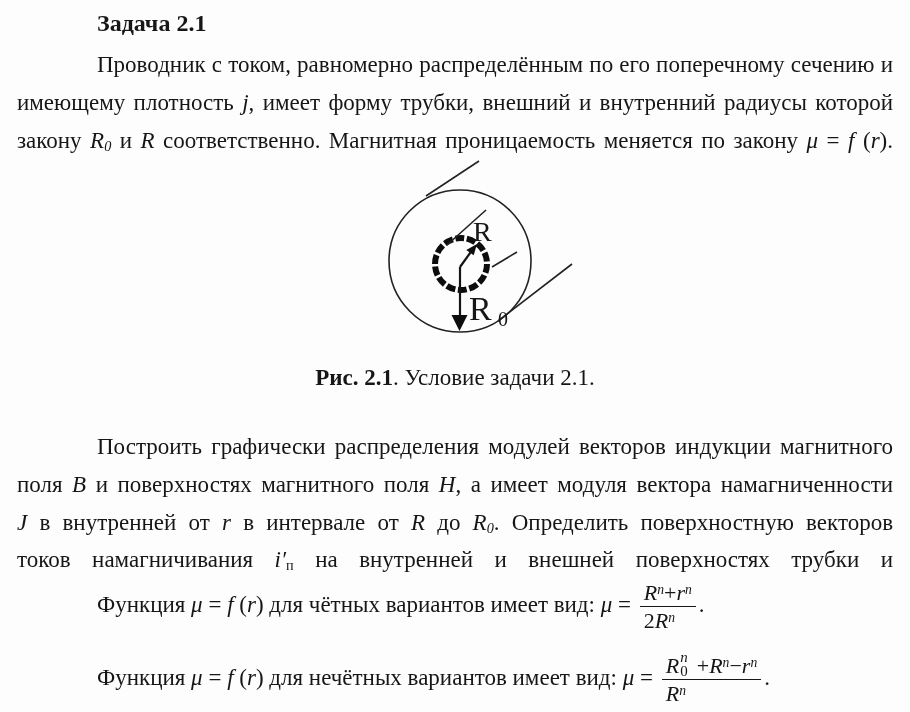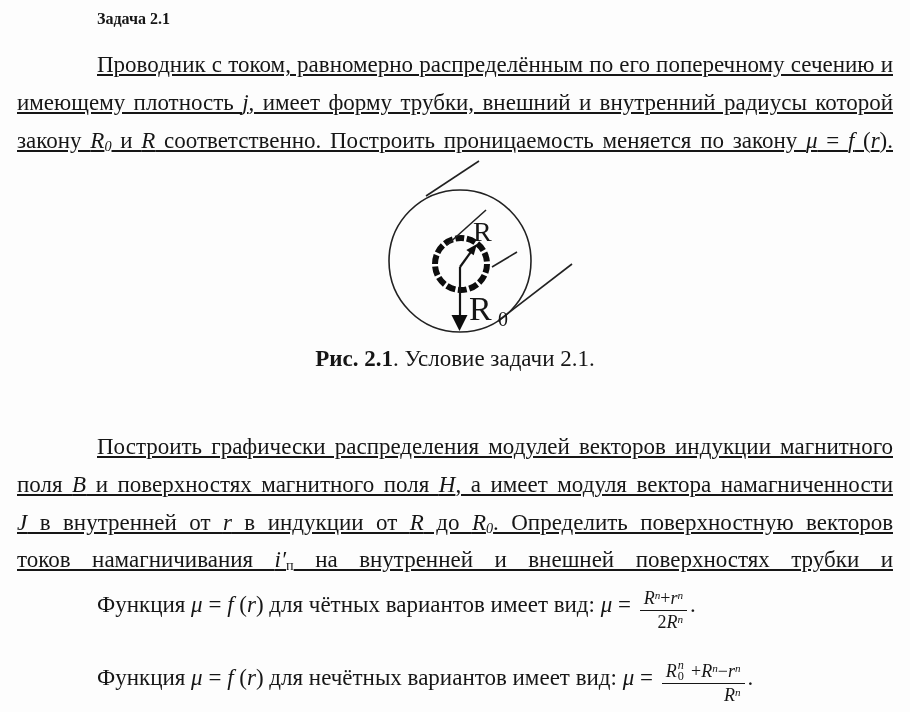--- a/index.html
+++ b/index.html
@@ -2,61 +2,61 @@
 <html><head>
 <meta charset="utf-8">
 <style>
   html,body{margin:0;padding:0;}
   body{
     width:910px;height:712px;overflow:hidden;position:relative;
     background:#fdfdfd;color:#161616;
     font-family:"Liberation Serif","DejaVu Serif",serif;
   }
   .page{position:absolute;inset:0;}
-  .title{position:absolute;top:10px;left:97px;margin:0;font-size:16px;font-weight:bold;}
+  .title{position:absolute;top:10px;left:97px;margin:0;font-size:24px;font-weight:bold;}
   .para{position:absolute;left:17px;width:876px;font-size:23px;}
   .tline{height:37.8px;line-height:37.8px;white-space:nowrap;text-align:justify;}
-  .tline.just{text-align-last:justify;text-decoration:underline;}
+  .tline.just{text-align-last:justify;}
   .tline.ind{padding-left:80px;}
   .para.p1{top:46px;}
   .para.p2{top:428px;}
   .para.f1{top:579px;}
   .para.f2{top:652px;}
   .para.f1 .tline,.para.f2 .tline{height:52px;line-height:52px;}
   .it{font-style:italic;}
   .bd{font-weight:bold;}
   .sb{font-size:0.62em;vertical-align:-0.22em;}
   .sp{font-size:0.62em;vertical-align:0.42em;}
-  .frac{display:inline-block;vertical-align:-16px;text-align:right;font-size:18px;line-height:1.15;margin:0 3px;}
+  .frac{display:inline-block;vertical-align:-16px;text-align:left;font-size:22px;line-height:1.15;margin:0 3px;}
   .fr-num{display:block;padding:0 4px 1px;border-bottom:1.5px solid #161616;}
   .fr-den{display:block;padding:1px 4px 0;}
   .ssw{display:inline-block;position:relative;width:0.8em;height:1em;vertical-align:-0.25em;}
   .ss-u{position:absolute;left:1px;top:-0.5em;font-size:0.68em;font-style:italic;}
   .ss-d{position:absolute;left:1px;bottom:-0.12em;font-size:0.68em;}
-  .caption{position:absolute;top:346px;left:0;width:910px;margin:0;text-align:center;font-size:23px;}
+  .caption{position:absolute;top:365px;left:0;width:910px;margin:0;text-align:center;font-size:23px;}
   .figwrap{position:absolute;left:365px;top:155px;width:300px;height:200px;}
   .thin{stroke:#222;stroke-width:1.6;fill:none;}
   .thick{stroke:#0d0d0d;stroke-width:6;fill:none;stroke-dasharray:9 2.6;}
   .shaft{stroke:#141414;stroke-width:2.2;}
   .ahead{fill:#0d0d0d;stroke:none;}
   .lblR{font:28px "Liberation Serif",serif;fill:#161616;}
   .lblR0{font:34px "Liberation Serif",serif;fill:#161616;}
   .lblR0s{font:20px "Liberation Serif",serif;fill:#161616;}
 </style>
 </head>
 <body>
 
 <div class="page">
 
   <h1 class="title">Задача 2.1</h1>
 
   <div class="para p1">
       <div class="tline just ind"><span>Проводник с током, равномерно распределённым по его поперечному сечению и</span></div>
       <div class="tline just"><span>имеющему плотность </span><span class="it">j</span><span>, имеет форму трубки, внешний и внутренний радиусы которой</span></div>
-      <div class="tline just"><span>закону </span><span class="it">R</span><span class="it sb">0</span><span> и </span><span class="it">R</span><span> соответственно. Построить проницаемость меняется по закону </span><span class="it">μ</span><span> = </span><span class="it">f</span><span> (</span><span class="it">r</span><span>).</span></div>
+      <div class="tline just"><span>закону </span><span class="it">R</span><span class="it sb">0</span><span> и </span><span class="it">R</span><span> соответственно. Магнитная проницаемость меняется по закону </span><span class="it">μ</span><span> = </span><span class="it">f</span><span> (</span><span class="it">r</span><span>).</span></div>
     </div>
 
   <div class="figwrap">
     <svg width="300" height="200" viewBox="0 0 300 200">
       <circle class="thin" cx="95" cy="106" r="71"></circle>
       <circle class="thick" cx="96" cy="109" r="26"></circle>
       <line class="thin" x1="61" y1="41" x2="114" y2="6"></line>
       <line class="thin" x1="82" y1="90" x2="121" y2="55"></line>
       <line class="thin" x1="127" y1="112" x2="152" y2="97"></line>
       <line class="thin" x1="133" y1="166" x2="207" y2="109"></line>
@@ -68,21 +68,21 @@
       <text class="lblR0" x="104" y="165">R</text>
       <text class="lblR0s" x="133" y="171">0</text>
     </svg>
   </div>
 
   <p class="caption"><span class="bd">Рис. 2.1</span><span>. Условие задачи 2.1.</span></p>
 
   <div class="para p2">
       <div class="tline just ind"><span>Построить графически распределения модулей векторов индукции магнитного</span></div>
       <div class="tline just"><span>поля </span><span class="it">B</span><span> и поверхностях магнитного поля </span><span class="it">H</span><span>, а имеет модуля вектора намагниченности</span></div>
-      <div class="tline just"><span class="it">J</span><span> в внутренней от </span><span class="it">r</span><span> в индукции от </span><span class="it">R</span><span> до </span><span class="it">R</span><span class="it sb">0</span><span>. Определить поверхностную векторов</span></div>
+      <div class="tline just"><span class="it">J</span><span> в внутренней от </span><span class="it">r</span><span> в интервале от </span><span class="it">R</span><span> до </span><span class="it">R</span><span class="it sb">0</span><span>. Определить поверхностную векторов</span></div>
       <div class="tline just"><span>токов намагничивания </span><span class="it">i′</span><span class="sb">п</span><span> на внутренней и внешней поверхностях трубки и</span></div>
     </div>
 
   <div class="para f1">
       <div class="tline ind"><span>Функция </span><span class="it">μ</span><span> = </span><span class="it">f</span><span> (</span><span class="it">r</span><span>) для чётных вариантов имеет вид: </span><span class="it">μ</span><span> = </span><span class="frac"><span class="fr-num"><span class="it">R</span><span class="it sp">n</span><span>+</span><span class="it">r</span><span class="it sp">n</span></span><span class="fr-den"><span>2</span><span class="it">R</span><span class="it sp">n</span></span></span><span>.</span></div>
     </div>
 
   <div class="para f2">
       <div class="tline ind"><span>Функция </span><span class="it">μ</span><span> = </span><span class="it">f</span><span> (</span><span class="it">r</span><span>) для нечётных вариантов имеет вид:  </span><span class="it">μ</span><span> = </span><span class="frac"><span class="fr-num"><span class="it">R</span><span class="ssw"><span class="ss-u">n</span><span class="ss-d">0</span></span><span>+</span><span class="it">R</span><span class="it sp">n</span><span>−</span><span class="it">r</span><span class="it sp">n</span></span><span class="fr-den"><span class="it">R</span><span class="it sp">n</span></span></span><span>.</span></div>
     </div>

